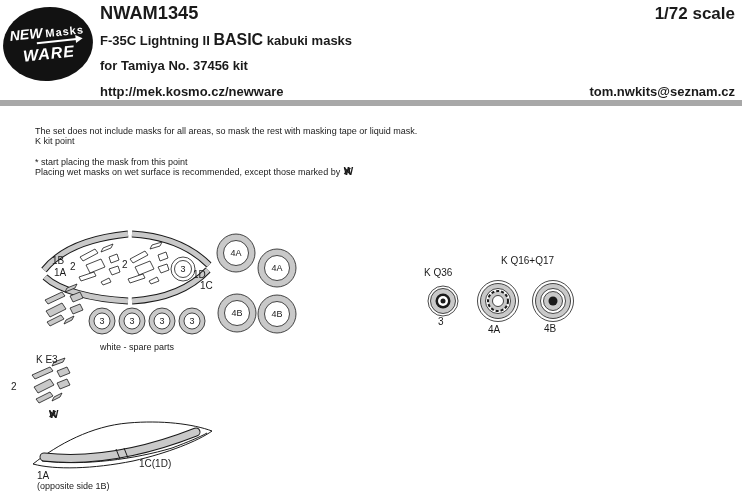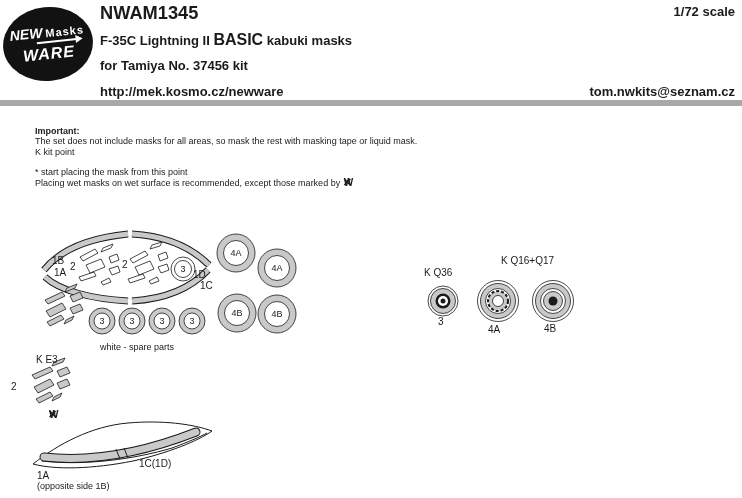--- a/index.html
+++ b/index.html
@@ -23,21 +23,21 @@
   .logo-arrow{display:block;width:40px;height:2px;background:#fff;position:relative;margin:2px 0 3px 18px;}
   .logo-arrow::after{content:"";position:absolute;right:-6px;top:-3px;
     border-left:7px solid #fff;border-top:4px solid transparent;border-bottom:4px solid transparent;}
   .logo-ware{font-style:italic;font-weight:bold;font-size:16px;letter-spacing:1px;}
 
   .product-code{left:100px;top:2px;font-size:19px;font-weight:bold;letter-spacing:0;transform:scaleX(.96);transform-origin:left top;}
   .title-line{left:100px;top:31px;font-size:13px;font-weight:bold;white-space:nowrap;}
   .title-basic{font-size:16px;}
   .subtitle{left:100px;top:58px;font-size:13px;font-weight:bold;}
   .website{left:100px;top:84px;font-size:13px;font-weight:bold;}
-  .scale{right:7px;top:4px;font-size:13px;font-weight:bold;}
+  .scale{right:7px;top:4px;font-size:17px;font-weight:bold;}
   .email{right:7px;top:84px;font-size:13px;font-weight:bold;}
   .divider{left:0;top:100px;width:742px;height:6px;background:var(--divider_gray);}
 
   
   .instructions{left:35px;top:126px;font-size:9px;line-height:10.4px;white-space:nowrap;}
   .instructions .head{font-weight:bold;}
   .gap{height:10px;}
 
   
   .nowet{position:relative;display:inline-block;font-weight:bold;font-size:10px;padding:0 1px;}
@@ -76,21 +76,20 @@
   <span class="title-basic">BASIC</span>
   <span>kabuki masks</span>
 </div>
 <div class="abs subtitle">for Tamiya No. 37456 kit</div>
 <div class="abs website">http://mek.kosmo.cz/newware</div>
 <div class="abs email">tom.nwkits@seznam.cz</div>
 <div class="abs divider"></div>
 
 
 <div class="abs instructions">
-  <div class="head">Important:</div>
   <div>The set does not include masks for all areas, so mask the rest with masking tape or liquid mask.</div>
   <div>K kit point</div>
   <div class="gap"></div>
   <div>* start placing the mask from this point</div>
   <div>
     <span>Placing wet masks on wet surface is recommended, except those marked by</span>
     <span class="nowet">W</span>
   </div>
 </div>
 

